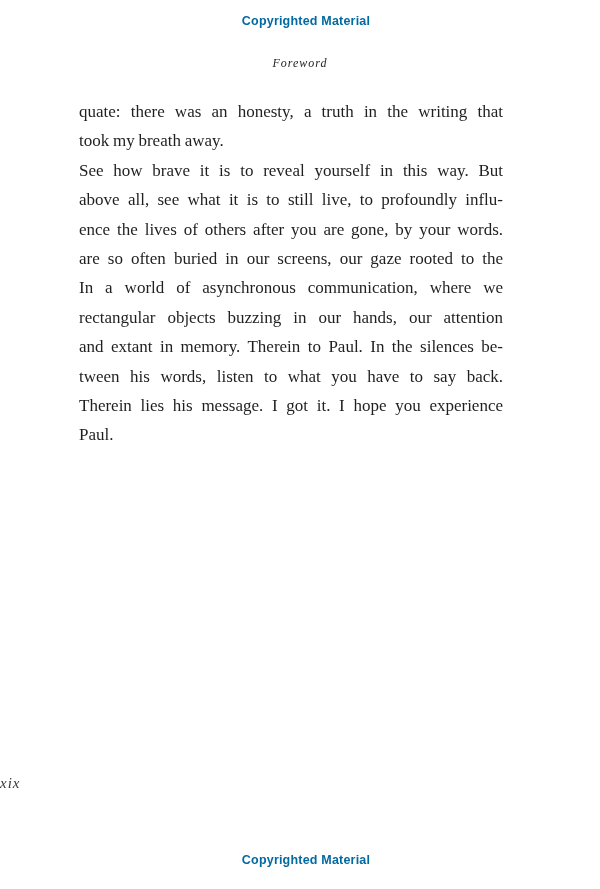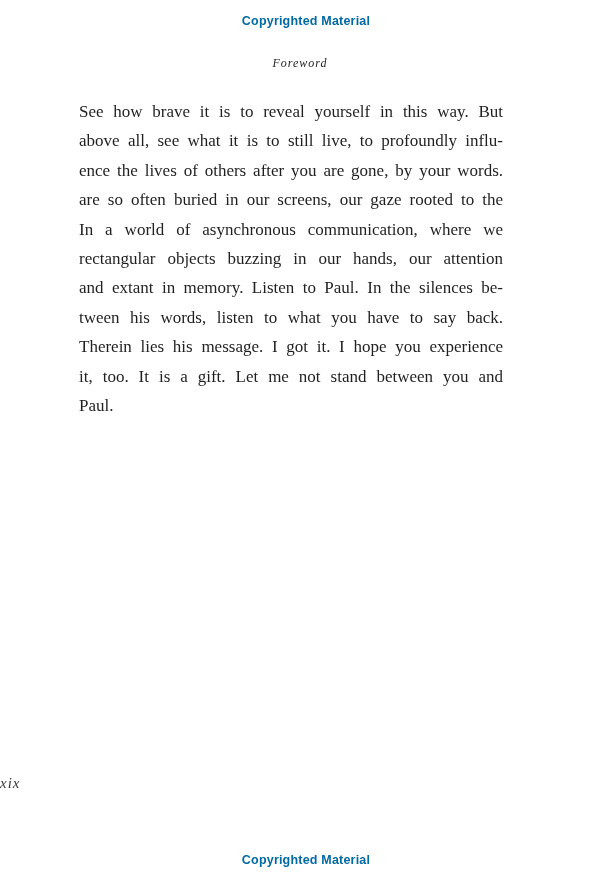--- a/index.html
+++ b/index.html
@@ -72,30 +72,31 @@
 </head>
 <body>
 
 <div class="page">
 
   <div class="copyright top">Copyrighted Material</div>
 
   <h1 class="heading">Foreword</h1>
 
   <div class="body-text">
+    <div class="line jl">quate: there was an honesty, a truth in the writing that</div>
+    <div class="line">took my breath away.</div>
     <div class="line jl">See how brave it is to reveal yourself in this way. But</div>
     <div class="line jl">above all, see what it is to still live, to profoundly influ-</div>
     <div class="line jl">ence the lives of others after you are gone, by your words.</div>
     <div class="line jl">are so often buried in our screens, our gaze rooted to the</div>
     <div class="line jl">In a world of asynchronous communication, where we</div>
     <div class="line jl">rectangular objects buzzing in our hands, our attention</div>
-    <div class="line jl">and extant in memory. Listen to Paul. In the silences be-</div>
+    <div class="line jl">and extant in memory. Therein to Paul. In the silences be-</div>
     <div class="line jl">tween his words, listen to what you have to say back.</div>
     <div class="line jl">Therein lies his message. I got it. I hope you experience</div>
-    <div class="line jl">it, too. It is a gift. Let me not stand between you and</div>
     <div class="line">Paul.</div>
   </div>
 
   <div class="page-number">xix</div>
 
   <div class="copyright bottom">Copyrighted Material</div>
 
 </div>
 
 </body></html>

